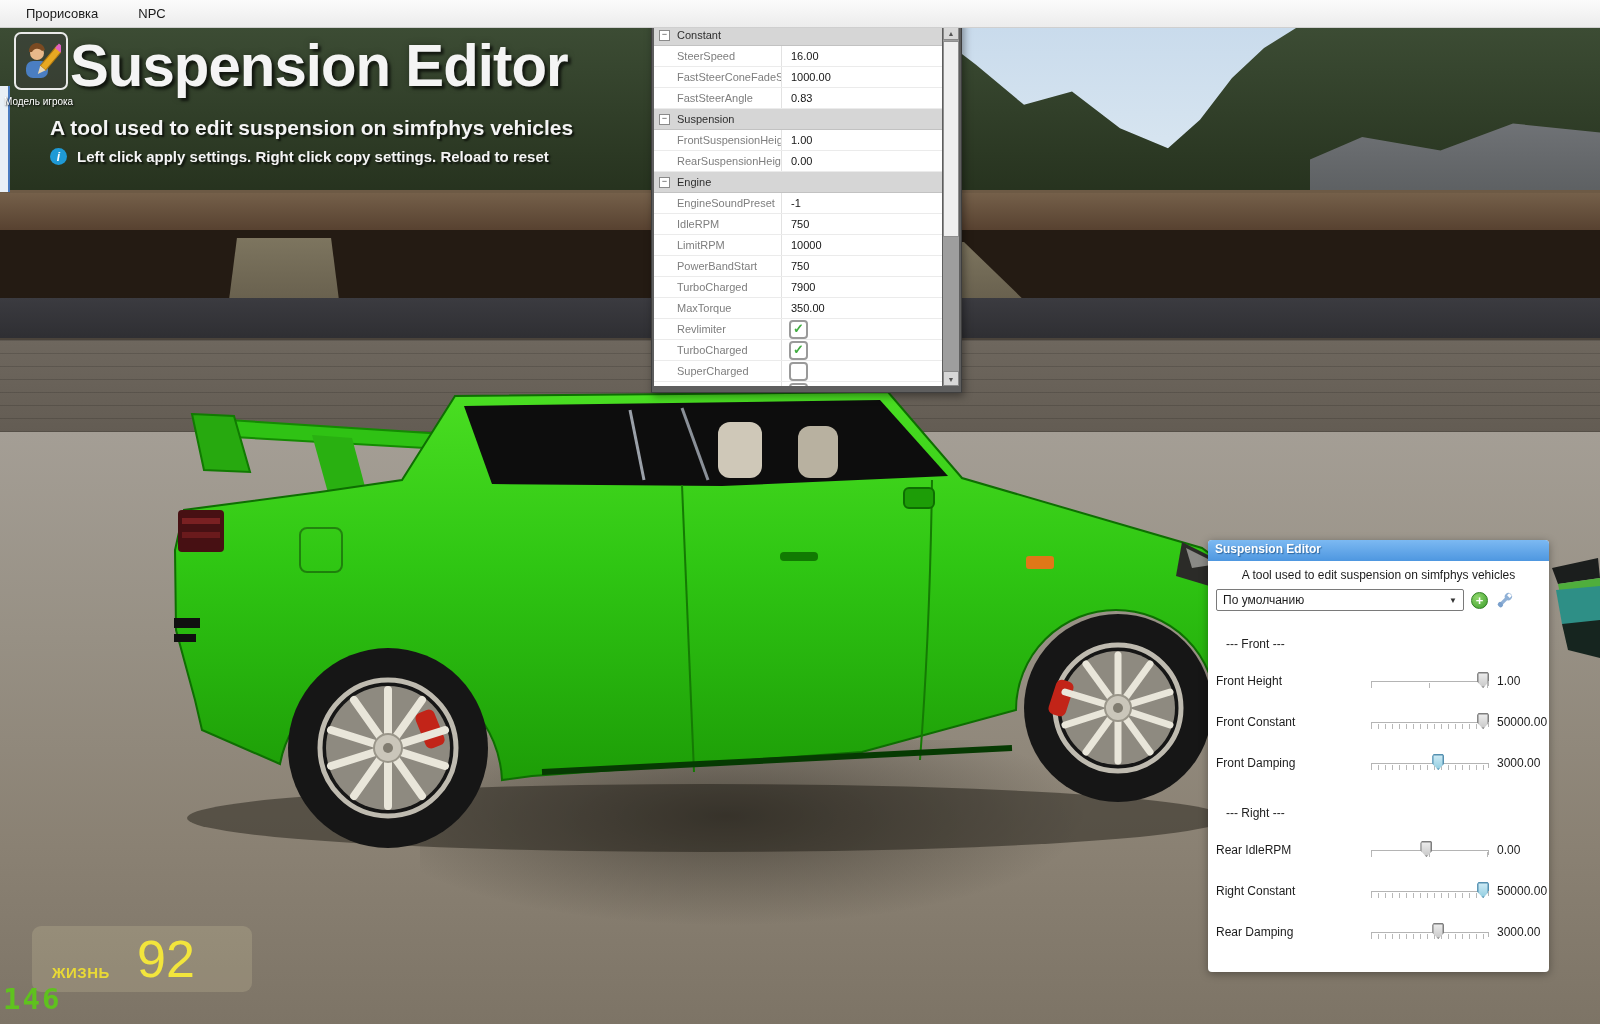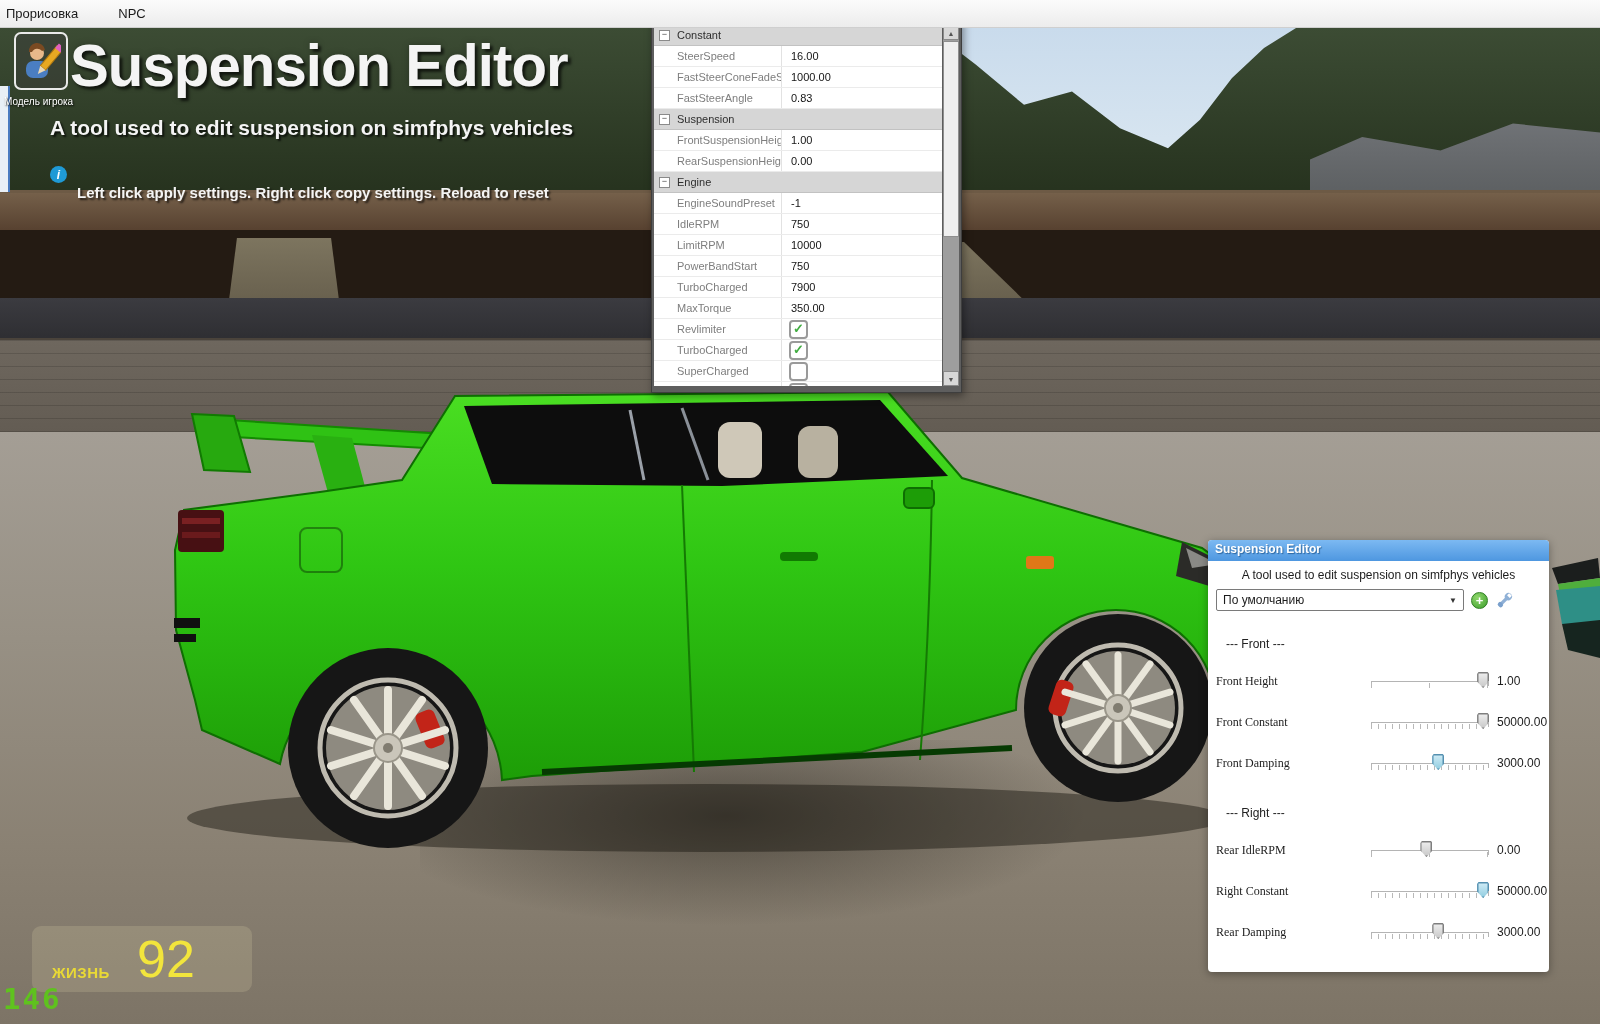--- a/index.html
+++ b/index.html
@@ -31,35 +31,35 @@
        background:linear-gradient(#a49e95 0%,#979084 35%,#8a8173 70%,#7d7466 100%);}
   .road-shadow{position:absolute;left:420px;top:740px;width:680px;height:190px;
        background:radial-gradient(ellipse at 45% 40%,rgba(24,21,15,.5),rgba(24,21,15,0) 68%);}
   .left-sliver{position:absolute;left:0;top:86px;width:8px;height:106px;background:#e9eff6;border-right:2px solid #4a7ac0;}
   .car-svg{position:absolute;left:162px;top:380px;}
   .wreck-svg{position:absolute;left:1552px;top:556px;}
 
   
   .menubar{position:absolute;left:0;top:0;width:1600px;height:28px;
        background:linear-gradient(#fbfbfb,#ececec);border-bottom:1px solid #cfcfcf;
-       display:flex;align-items:center;gap:40px;padding-left:6px;box-sizing:border-box;font-size:13px;color:#1a1a1a;z-index:6;}
+       display:flex;align-items:center;gap:40px;padding-left:26px;box-sizing:border-box;font-size:13px;color:#1a1a1a;z-index:6;}
   .menu-item{cursor:default;}
 
   
   .hdr{position:absolute;z-index:3;color:#f4f4f4;}
   .player-icon-box{left:14px;top:32px;width:50px;height:54px;border:2px solid #eaeaea;border-radius:7px;
        background:rgba(60,60,60,.45);position:absolute;z-index:3;display:flex;align-items:center;justify-content:center;}
   .player-icon-label{left:4px;top:96px;font-size:10px;text-shadow:1px 1px 2px #000;position:absolute;z-index:3;color:#fff;}
   .big-title{left:70px;top:36px;font-size:60px;font-weight:bold;letter-spacing:-1px;line-height:1;
        text-shadow:3px 3px 3px rgba(0,0,0,.65),0 0 8px rgba(0,0,0,.25);transform:scaleX(.97);transform-origin:left;}
   .sub-title{left:50px;top:116px;font-size:21px;font-weight:bold;text-shadow:2px 2px 2px rgba(0,0,0,.7);}
   .info-row{left:50px;top:148px;display:flex;align-items:center;gap:10px;}
   .info-icon{width:17px;height:17px;border-radius:50%;background:#1f9ad6;color:#fff;font-weight:bold;font-size:12px;
        display:flex;align-items:center;justify-content:center;font-style:italic;}
-  .info-text{font-size:15px;font-weight:bold;text-shadow:2px 2px 2px rgba(0,0,0,.7);margin-top:36px;}
+  .info-text{font-size:15px;font-weight:bold;text-shadow:2px 2px 2px rgba(0,0,0,.7);}
 
   
   .ew{position:absolute;left:651px;top:2px;width:311px;height:391px;z-index:5;
       background:#5e5e5e;border:1px solid #3e3e3e;box-shadow:2px 3px 8px rgba(0,0,0,.4);box-sizing:border-box;}
   .ew-titlebar{height:20px;display:flex;align-items:center;color:#e2e2e2;font-size:11px;padding:1px 2px 0 7px;}
   .ew-title{flex:1;white-space:nowrap;overflow:hidden;}
   .ew-btn{height:15px;margin-left:2px;display:flex;align-items:center;justify-content:center;font-size:10px;box-sizing:border-box;}
   .btn-min{width:22px;background:#848484;color:#2e2e2e;align-items:flex-end;}
   .btn-max{width:20px;background:#979797;color:#2e2e2e;border:1px solid #6e6e6e;}
   .btn-close{width:26px;height:17px;background:#cdcdcd;color:#3a3a3a;font-weight:bold;font-size:12px;}
@@ -86,21 +86,21 @@
       padding:2px 0 0 7px;text-shadow:1px 1px 1px rgba(10,60,110,.6);}
   .sp-sub{position:absolute;left:0;top:28px;width:100%;text-align:center;}
   .preset-row{position:absolute;left:8px;top:49px;display:flex;align-items:center;gap:7px;}
   .dropdown{width:248px;height:22px;border:1px solid #7a7a7a;border-radius:2px;background:#fff;
       display:flex;align-items:center;padding-left:6px;box-sizing:border-box;position:relative;text-align:center;}
   .dd-arrow{position:absolute;right:6px;font-size:8px;color:#333;}
   .plus-btn{width:17px;height:17px;border-radius:50%;background:radial-gradient(circle at 35% 30%,#8ed66a,#3f9f2f);
       color:#fff;font-weight:bold;font-size:13px;line-height:16px;text-align:center;border:1px solid #2f7f22;box-sizing:border-box;}
   .sec-hdr{position:absolute;left:18px;font-size:12px;color:#222;}
   .srow{position:absolute;left:0;width:100%;height:20px;}
-  .slabel{position:absolute;left:8px;top:3px;font-family:Liberation Serif, serif;}
+  .slabel{position:absolute;left:8px;top:3px;}
   .strack{position:absolute;left:163px;top:10px;width:118px;height:1px;background:#b4b4b4;}
   .strack::before,.strack::after{content:"";position:absolute;top:0;width:1px;height:5px;background:#b4b4b4;}
   .strack::before{left:0;} .strack::after{right:0;}
   .ticks{position:absolute;left:0;top:2px;width:100%;height:5px;}
   .ticks.dense{background:repeating-linear-gradient(90deg,#b8b8b8 0 1px,transparent 1px 7px);}
   .ticks.sparse{background:repeating-linear-gradient(90deg,#b8b8b8 0 1px,transparent 1px 58px);}
   .handle{position:absolute;top:-9px;width:12px;height:16px;margin-left:-6px;
       clip-path:polygon(12% 0,88% 0,100% 12%,100% 60%,50% 100%,0 60%,0 12%);
       background:linear-gradient(#f0f0f0,#c6c6c6);box-shadow:inset 0 0 0 1.5px #7e7e7e;}
   .handle.blue{background:linear-gradient(#d3edf7,#8fccdf);box-shadow:inset 0 0 0 1.5px #5590b0;}

